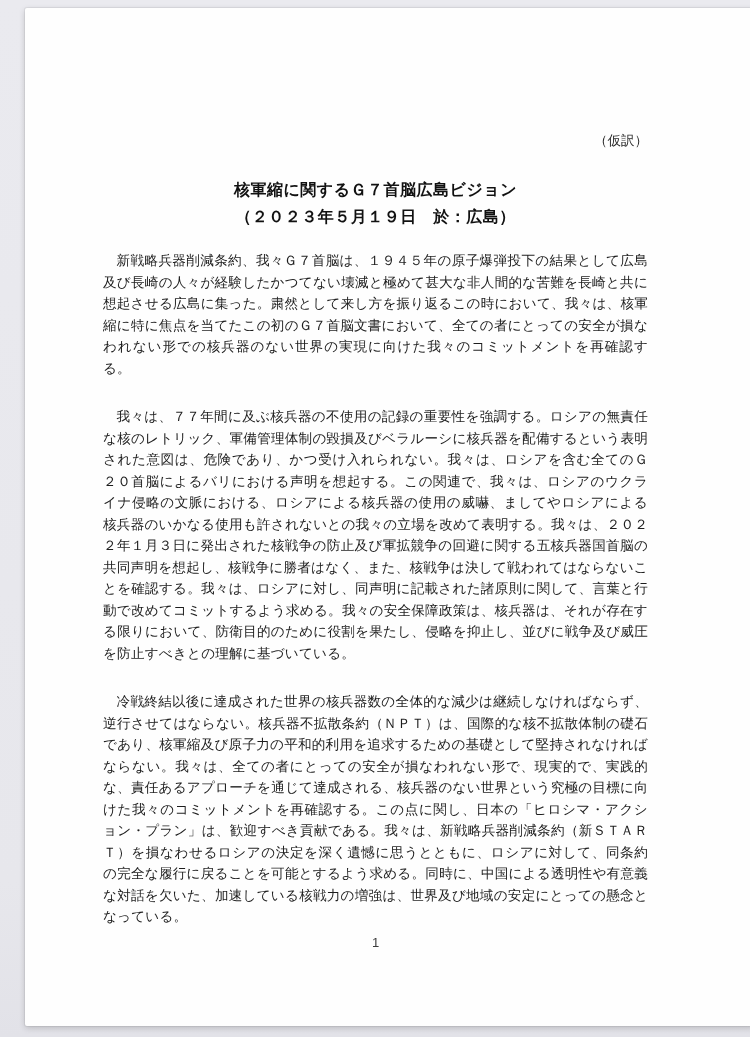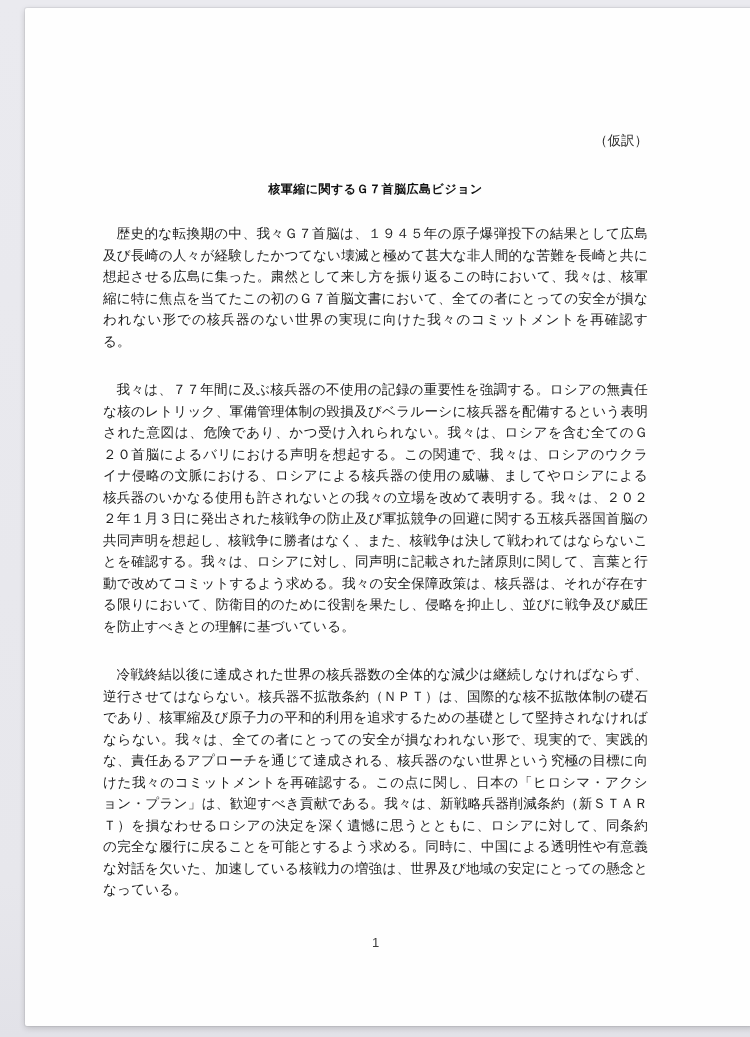--- a/index.html
+++ b/index.html
@@ -33,21 +33,21 @@
   .annotation {
     margin-top: 124px;
     text-align: right;
     font-size: 13.5px;
     color: #2a2a2a;
   }
   .title-block {
     margin-top: 26px;
     text-align: center;
     font-weight: bold;
-    font-size: 12px;
+    font-size: 16px;
     line-height: 27px;
     letter-spacing: 0.5px;
     color: #111;
   }
   .body-text {
     margin-top: 20px;
   }
   .body-text p {
     margin: 0 0 27px 0;
     font-size: 13.6px;
@@ -70,23 +70,24 @@
 </head>
 <body>
 
 <div class="viewer">
   <div class="page">
 
     <div class="annotation">（仮訳）</div>
 
     <div class="title-block">
       <div>核軍縮に関するＧ７首脳広島ビジョン</div>
+      <div>（２０２３年５月１９日　於：広島）</div>
     </div>
 
     <div class="body-text">
-      <p>歴史的な転換期の中、我々Ｇ７首脳は、１９４５年の原子爆弾投下の結果として広島及び長崎の人々が経験したかつてない壊滅と極めて甚大な非人間的な苦難を長崎と共に想起させる広島に集った。粛然として来し方を振り返るこの時において、我々は、核軍縮に特に焦点を当てたこの初のＧ７首脳文書において、全ての者にとっての安全が損なわれない形での核兵器のない世界の実現に向けた我々のコミットメントを再確認する。</p>
+      <p>新戦略兵器削減条約、我々Ｇ７首脳は、１９４５年の原子爆弾投下の結果として広島及び長崎の人々が経験したかつてない壊滅と極めて甚大な非人間的な苦難を長崎と共に想起させる広島に集った。粛然として来し方を振り返るこの時において、我々は、核軍縮に特に焦点を当てたこの初のＧ７首脳文書において、全ての者にとっての安全が損なわれない形での核兵器のない世界の実現に向けた我々のコミットメントを再確認する。</p>
       <p>我々は、７７年間に及ぶ核兵器の不使用の記録の重要性を強調する。ロシアの無責任な核のレトリック、軍備管理体制の毀損及びベラルーシに核兵器を配備するという表明された意図は、危険であり、かつ受け入れられない。我々は、ロシアを含む全てのＧ２０首脳によるバリにおける声明を想起する。この関連で、我々は、ロシアのウクライナ侵略の文脈における、ロシアによる核兵器の使用の威嚇、ましてやロシアによる核兵器のいかなる使用も許されないとの我々の立場を改めて表明する。我々は、２０２２年１月３日に発出された核戦争の防止及び軍拡競争の回避に関する五核兵器国首脳の共同声明を想起し、核戦争に勝者はなく、また、核戦争は決して戦われてはならないことを確認する。我々は、ロシアに対し、同声明に記載された諸原則に関して、言葉と行動で改めてコミットするよう求める。我々の安全保障政策は、核兵器は、それが存在する限りにおいて、防衛目的のために役割を果たし、侵略を抑止し、並びに戦争及び威圧を防止すべきとの理解に基づいている。</p>
       <p>冷戦終結以後に達成された世界の核兵器数の全体的な減少は継続しなければならず、逆行させてはならない。核兵器不拡散条約（ＮＰＴ）は、国際的な核不拡散体制の礎石であり、核軍縮及び原子力の平和的利用を追求するための基礎として堅持されなければならない。我々は、全ての者にとっての安全が損なわれない形で、現実的で、実践的な、責任あるアプローチを通じて達成される、核兵器のない世界という究極の目標に向けた我々のコミットメントを再確認する。この点に関し、日本の「ヒロシマ・アクション・プラン」は、歓迎すべき貢献である。我々は、新戦略兵器削減条約（新ＳＴＡＲＴ）を損なわせるロシアの決定を深く遺憾に思うとともに、ロシアに対して、同条約の完全な履行に戻ることを可能とするよう求める。同時に、中国による透明性や有意義な対話を欠いた、加速している核戦力の増強は、世界及び地域の安定にとっての懸念となっている。</p>
     </div>
 
     <div class="page-number">1</div>
   </div>
 </div>
 
 </body></html>

